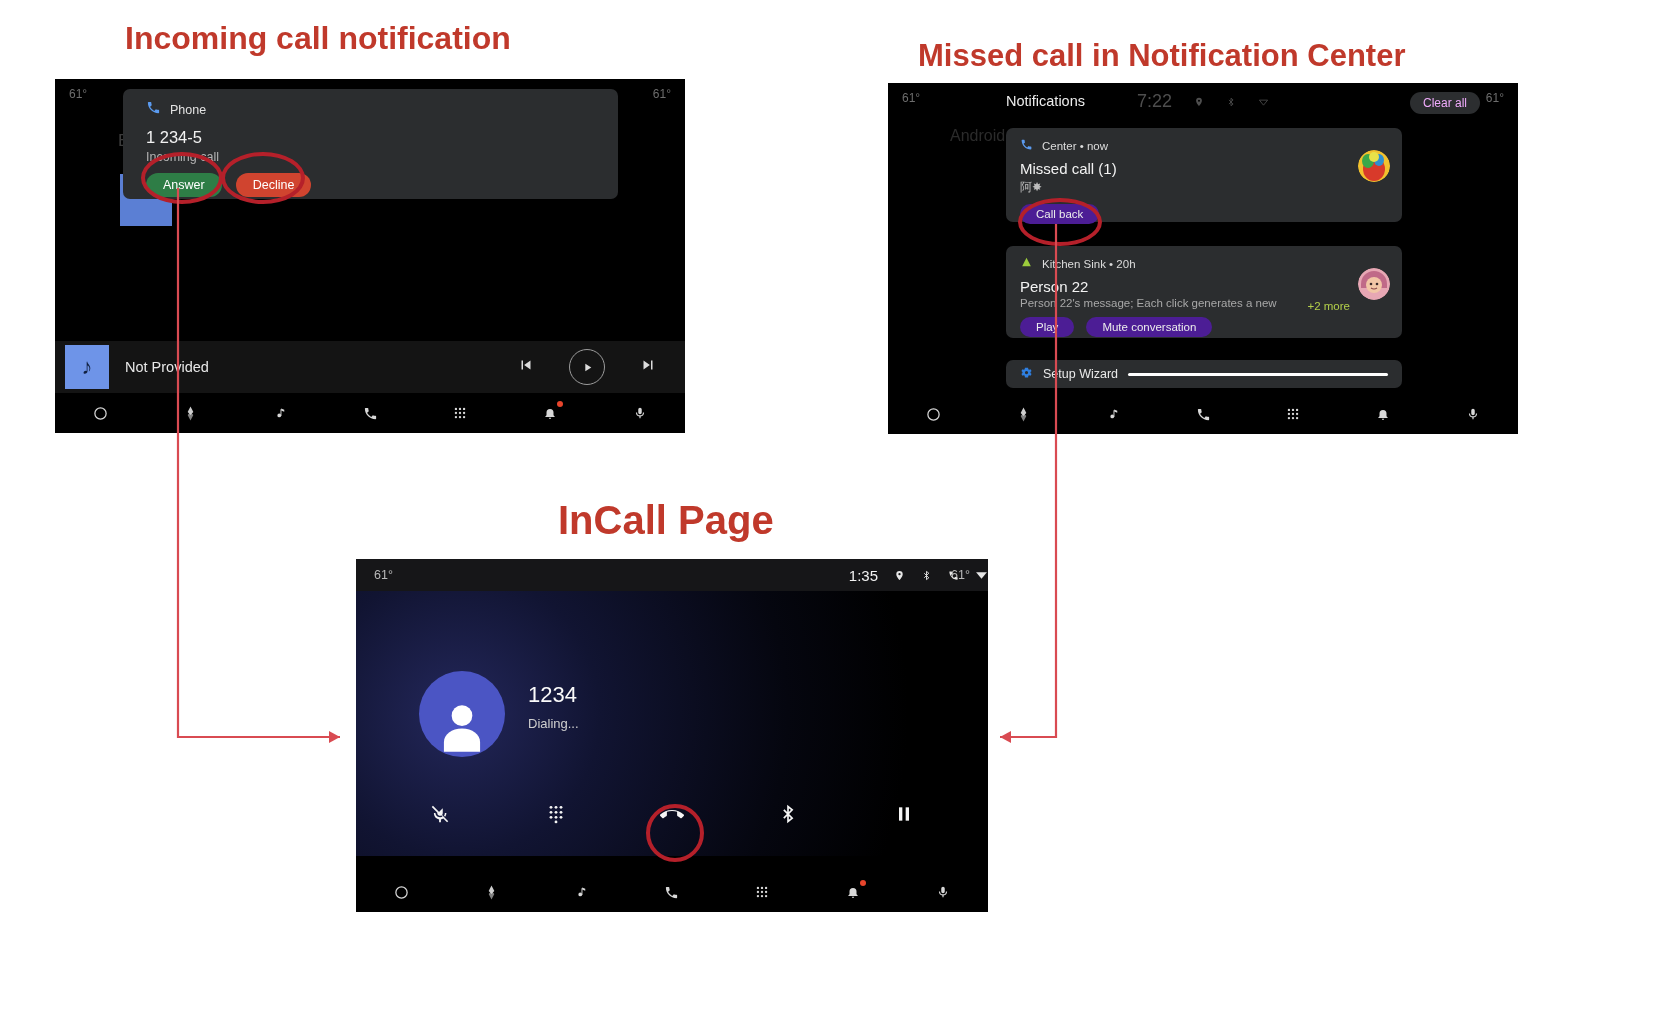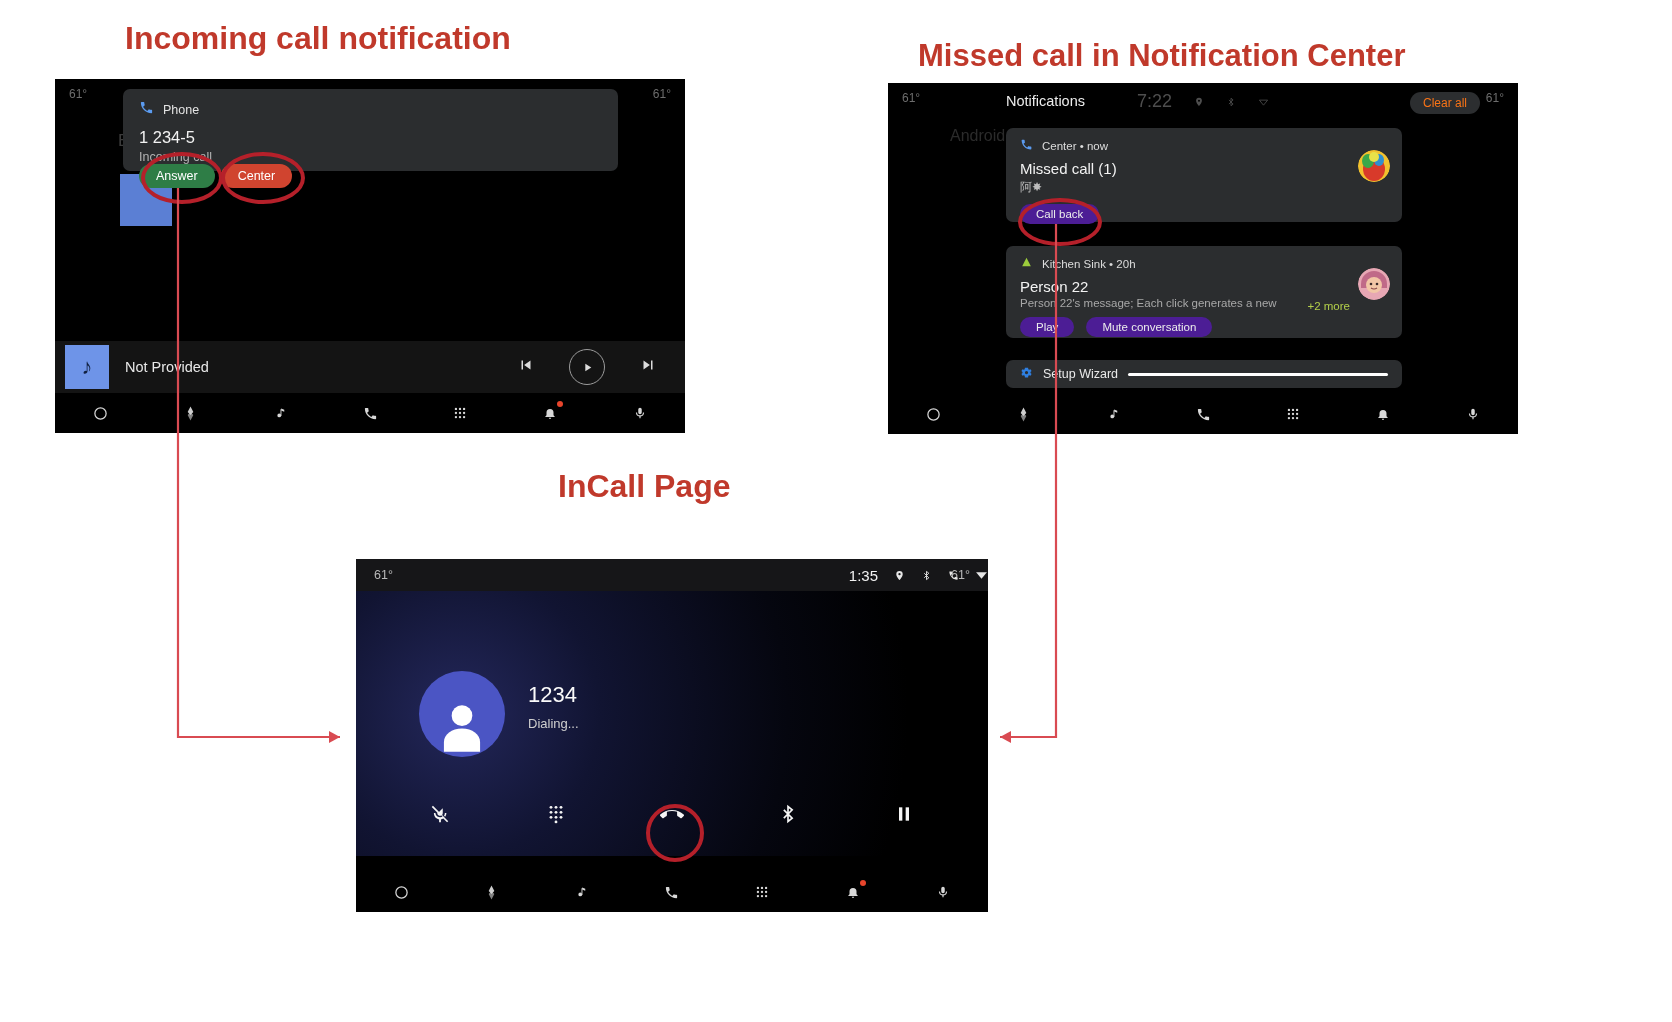--- a/index.html
+++ b/index.html
@@ -8,21 +8,21 @@
     font-family:"Liberation Sans", sans-serif;overflow:hidden;
   }
 
   
   .ann-title{
     position:absolute;color:#c0392b;font-weight:bold;
     font-family:"Liberation Sans", sans-serif;white-space:nowrap;
   }
   #title-incoming{left:125px;top:20px;font-size:32px;}
   #title-missed{left:918px;top:38px;font-size:31px;}
-  #title-incall{left:558px;top:468px;font-size:32px;}
+  #title-incall{left:558px;top:498px;font-size:40px;}
 
   
   .device{
     position:absolute;background:#000;overflow:hidden;
     font-family:"Liberation Sans", sans-serif;color:#fff;
   }
   #screen-incoming{left:55px;top:79px;width:630px;height:354px;}
   #screen-notif{left:888px;top:83px;width:630px;height:351px;}
   #screen-incall{left:356px;top:559px;width:632px;height:353px;}
 
@@ -49,28 +49,28 @@
   }
 
   
   #screen-incoming .bg-text{
     position:absolute;left:63px;top:52px;font-size:17px;color:#3c3c3c;
   }
   #screen-incoming .album-sq{
     position:absolute;left:65px;top:95px;width:52px;height:52px;background:#5b7fd4;
   }
   .hun{
-    position:absolute;left:68px;top:10px;width:495px;height:82px;
-    background:#2b2d2f;border-radius:7px;padding:11px 16px;box-sizing:border-box;
+    position:absolute;left:68px;top:10px;width:495px;height:110px;
+    background:#2b2d2f;border-radius:7px;padding:11px 23px;box-sizing:border-box;
   }
   .hun-head{display:flex;align-items:center;gap:9px;}
   .hun-app{font-size:12.5px;color:#e3e3e3;}
   .hun-title{font-size:16.5px;color:#f2f2f2;margin-top:9px;}
   .hun-sub{font-size:12.5px;color:#b3b3b3;margin-top:3px;}
-  .hun-actions{display:flex;gap:6px;}
+  .hun-actions{display:flex;gap:14px;margin-top:9px;}
   .pill{
     border-radius:16px;padding:5px 17px;font-size:12.5px;color:#fff;
     display:inline-flex;align-items:center;justify-content:center;
   }
   .pill-answer{background:#2e7d46;}
   .pill-decline{background:#d0442f;}
 
   
   .mediabar{
     position:absolute;left:0;bottom:40px;width:100%;height:52px;background:#141414;
@@ -89,21 +89,21 @@
   #screen-notif .nc-title{
     position:absolute;left:118px;top:10px;font-size:14.5px;color:#ededed;
   }
   #screen-notif .nc-clock{
     position:absolute;left:0;right:0;top:8px;text-align:center;
     font-size:18px;color:#4e4e4e;display:flex;align-items:center;
     justify-content:center;gap:22px;
   }
   .clear-all{
     position:absolute;right:38px;top:9px;background:#2c2e30;border-radius:13px;
-    padding:4px 13px;font-size:12px;color:#f97316;text-align:right;
+    padding:4px 13px;font-size:12px;color:#f0abfc;text-align:right;
   }
   #screen-notif .bg-android{
     position:absolute;left:62px;top:44px;font-size:16px;color:#2b2b2b;
   }
   .ncard{
     position:absolute;left:118px;width:396px;background:#2b2d2f;border-radius:7px;
     box-sizing:border-box;padding:10px 14px;
   }
   #ncard-phone{top:45px;height:94px;}
   #ncard-kitchen{top:163px;height:92px;}
@@ -178,21 +178,21 @@
         <svg width="15" height="15" viewBox="0 0 24 24" fill="#5b9bf0">
           <path d="M6.6 10.8c1.4 2.8 3.8 5.1 6.6 6.6l2.2-2.2c.3-.3.7-.4 1-.2 1.1.4 2.3.6 3.6.6.6 0 1 .4 1 1V20c0 .6-.4 1-1 1-9.4 0-17-7.6-17-17 0-.6.4-1 1-1h3.5c.6 0 1 .4 1 1 0 1.2.2 2.4.6 3.6.1.3 0 .7-.2 1l-2.3 2.2z"></path>
         </svg>
       </span>
       <span class="hun-app">Phone</span>
     </div>
     <div class="hun-title">1 234-5</div>
     <div class="hun-sub">Incoming call</div>
     <div class="hun-actions">
       <div class="pill pill-answer">Answer</div>
-      <div class="pill pill-decline">Center</div>
+      <div class="pill pill-decline">Decline</div>
     </div>
   </div>
 
   <div class="mediabar">
     <div class="media-art">♪</div>
     <div class="media-title">Not Provided</div>
     <div class="media-ctrls">
       <span>
         <svg width="18" height="18" viewBox="0 0 24 24" fill="#dcdcdc">
             <path d="M6 6h2v12H6zm3.5 6l8.5 6V6z"></path>

